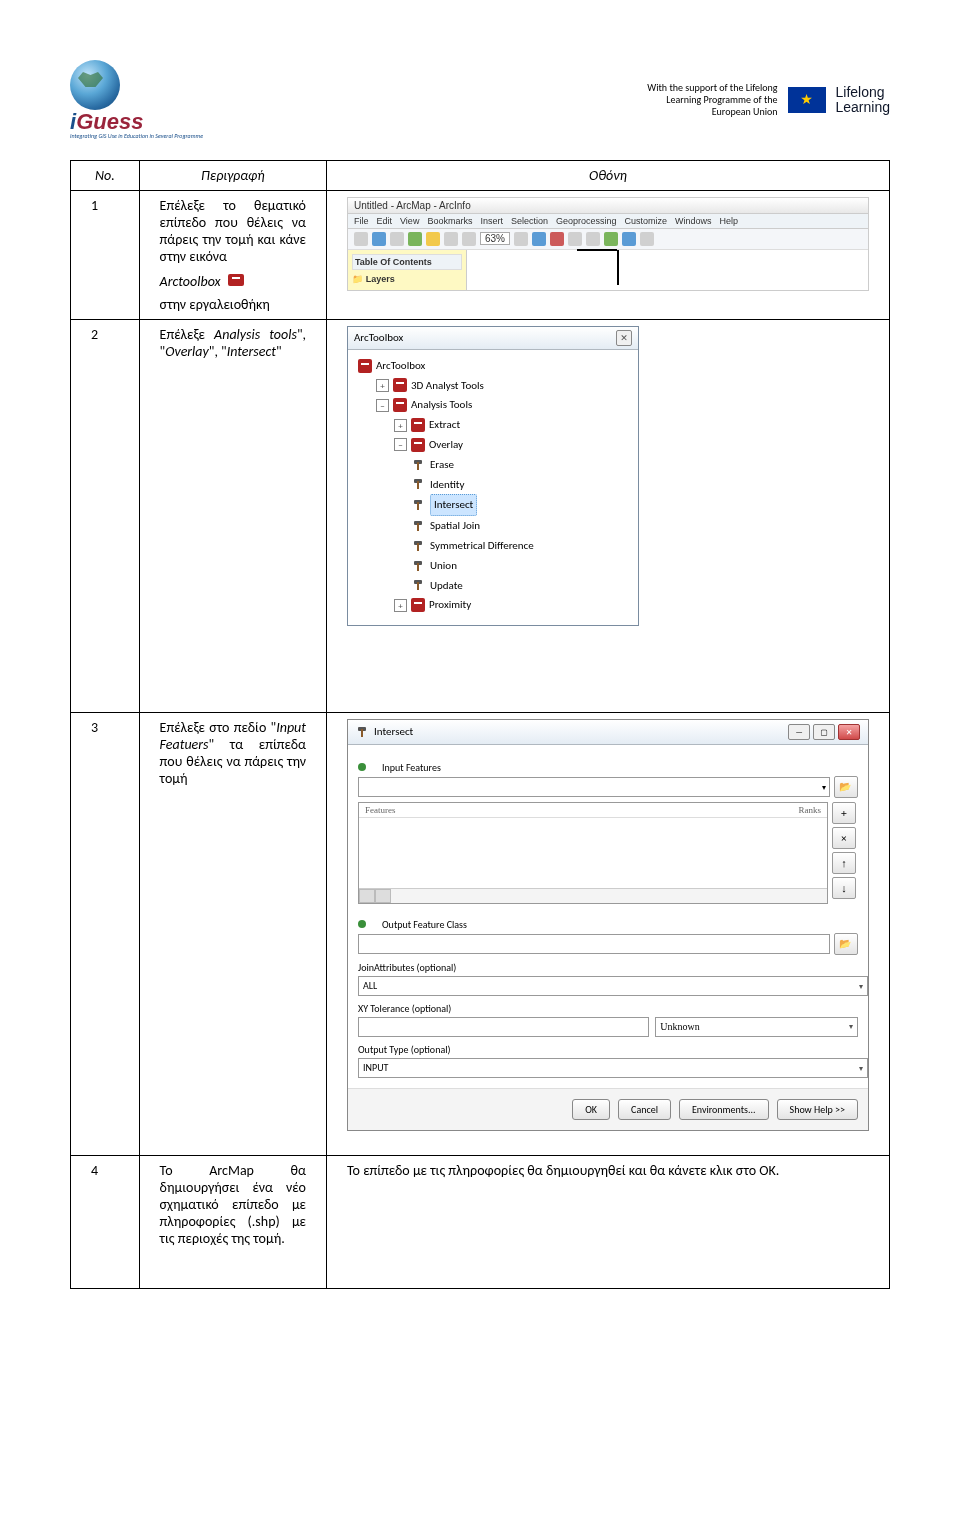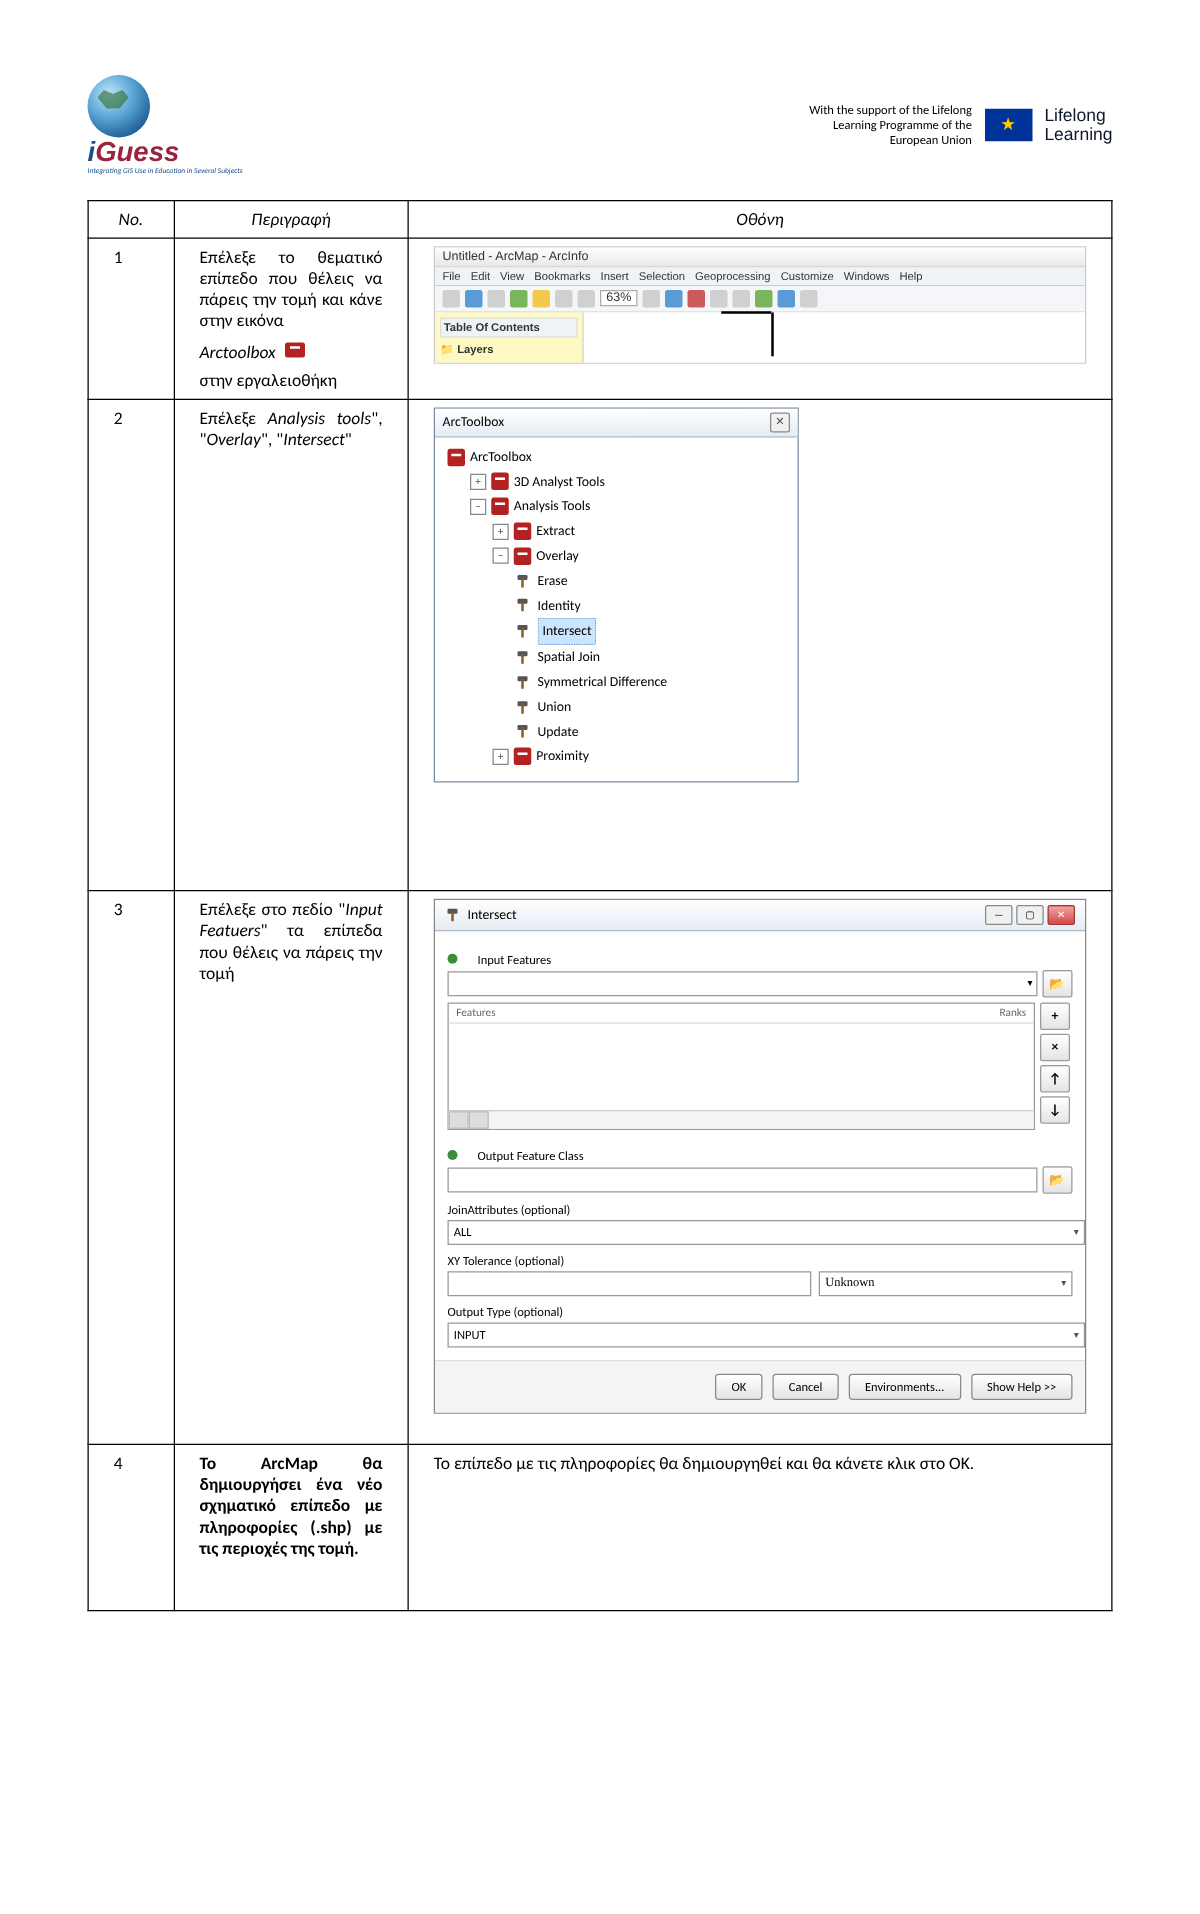--- a/index.html
+++ b/index.html
@@ -194,21 +194,21 @@
 </style>
 </head>
 <body>
 
 <div class="page">
 
   <div class="header">
     <div class="logo-left">
       <div class="globe"></div>
       <div class="iguess-text"><span class="i">i</span><span>Guess</span></div>
-      <div class="iguess-sub">Integrating GIS Use in Education in Several Subjects</div>
+      <div class="iguess-sub">Integrating GIS Use in Education in Several Programme</div>
     </div>
     <div class="header-right">
       <div class="support-text">
         <div>With the support of the Lifelong</div>
         <div>Learning Programme of the</div>
         <div>European Union</div>
       </div>
       <div class="eu-flag">★</div>
       <div class="lifelong">
         <div>Lifelong</div>
@@ -377,21 +377,21 @@
             <div class="label">
                   <span class="bullet-green"></span>
                   <span>Input Features</span>
                 </div>
             <div class="input-row">
               <div class="text-input" style="display:flex;justify-content:flex-end;align-items:center;padding-right:3px;">
                     <span style="font-size:8px;">▾</span>
                   </div>
               <div class="square-btn">📂</div>
             </div>
-            <div style="position:relative;margin-right:30px;">
+            <div style="position:relative;margin-right:30px;font-family:Liberation Serif, serif;">
               <div class="listbox">
                 <div class="listbox-header">
                   <span>Features</span>
                   <span>Ranks</span>
                 </div>
                 <div style="position:absolute;bottom:0;left:0;right:0;" class="scroll-h"></div>
               </div>
               <div class="side-btns">
                 <div class="sb">+</div>
                 <div class="sb">×</div>
@@ -435,20 +435,20 @@
             <div class="dlg-btn">Cancel</div>
             <div class="dlg-btn">Environments...</div>
             <div class="dlg-btn">Show Help &gt;&gt;</div>
           </div>
         </div>
       </td>
     </tr>
 
     <tr class="row-tall-4">
       <td>4</td>
-      <td style="text-align:justify;font-weight:bold;">Το ArcMap θα δημιουργήσει ένα νέο σχηματικό επίπεδο με πληροφορίες (.shp) με τις περιοχές της τομή.</td>
+      <td style="text-align:justify;">Το ArcMap θα δημιουργήσει ένα νέο σχηματικό επίπεδο με πληροφορίες (.shp) με τις περιοχές της τομή.</td>
       <td>Το επίπεδο με τις πληροφορίες θα δημιουργηθεί και θα κάνετε κλικ στο ΟΚ.</td>
     </tr>
 
   </tbody>
     </table>
 
 </div>
 
 </body></html>

